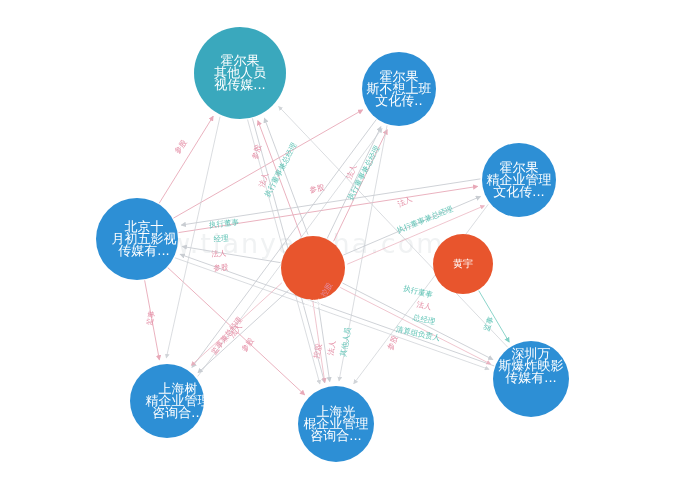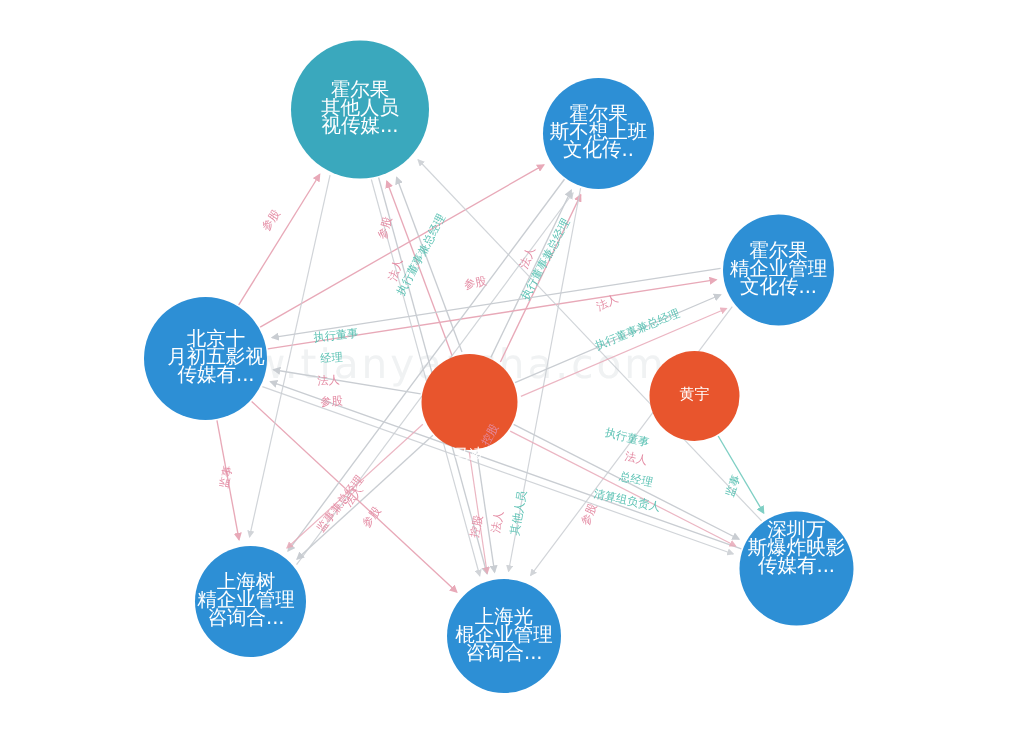--- a/index.html
+++ b/index.html
@@ -194,21 +194,21 @@
         <div>马凌</div>
       </div>
       <div class="node-label person" style="left: 433px; top: 258px; width: 60px;">
         <div>黄宇</div>
       </div>
       <div class="node-label" style="left: 493px; top: 348px; width: 76px;">
         <div>深圳万</div>
         <div>斯爆炸映影</div>
         <div>传媒有...</div>
       </div>
-      <div class="node-label" style="left: 116px; top: 383px; width: 96px;">
+      <div class="node-label" style="left: 130px; top: 383px; width: 96px;">
         <div>上海树</div>
         <div>精企业管理</div>
         <div>咨询合...</div>
       </div>
       <div class="node-label" style="left: 298px; top: 406px; width: 76px;">
         <div>上海光</div>
         <div>棍企业管理</div>
         <div>咨询合...</div>
       </div>
     </div>

